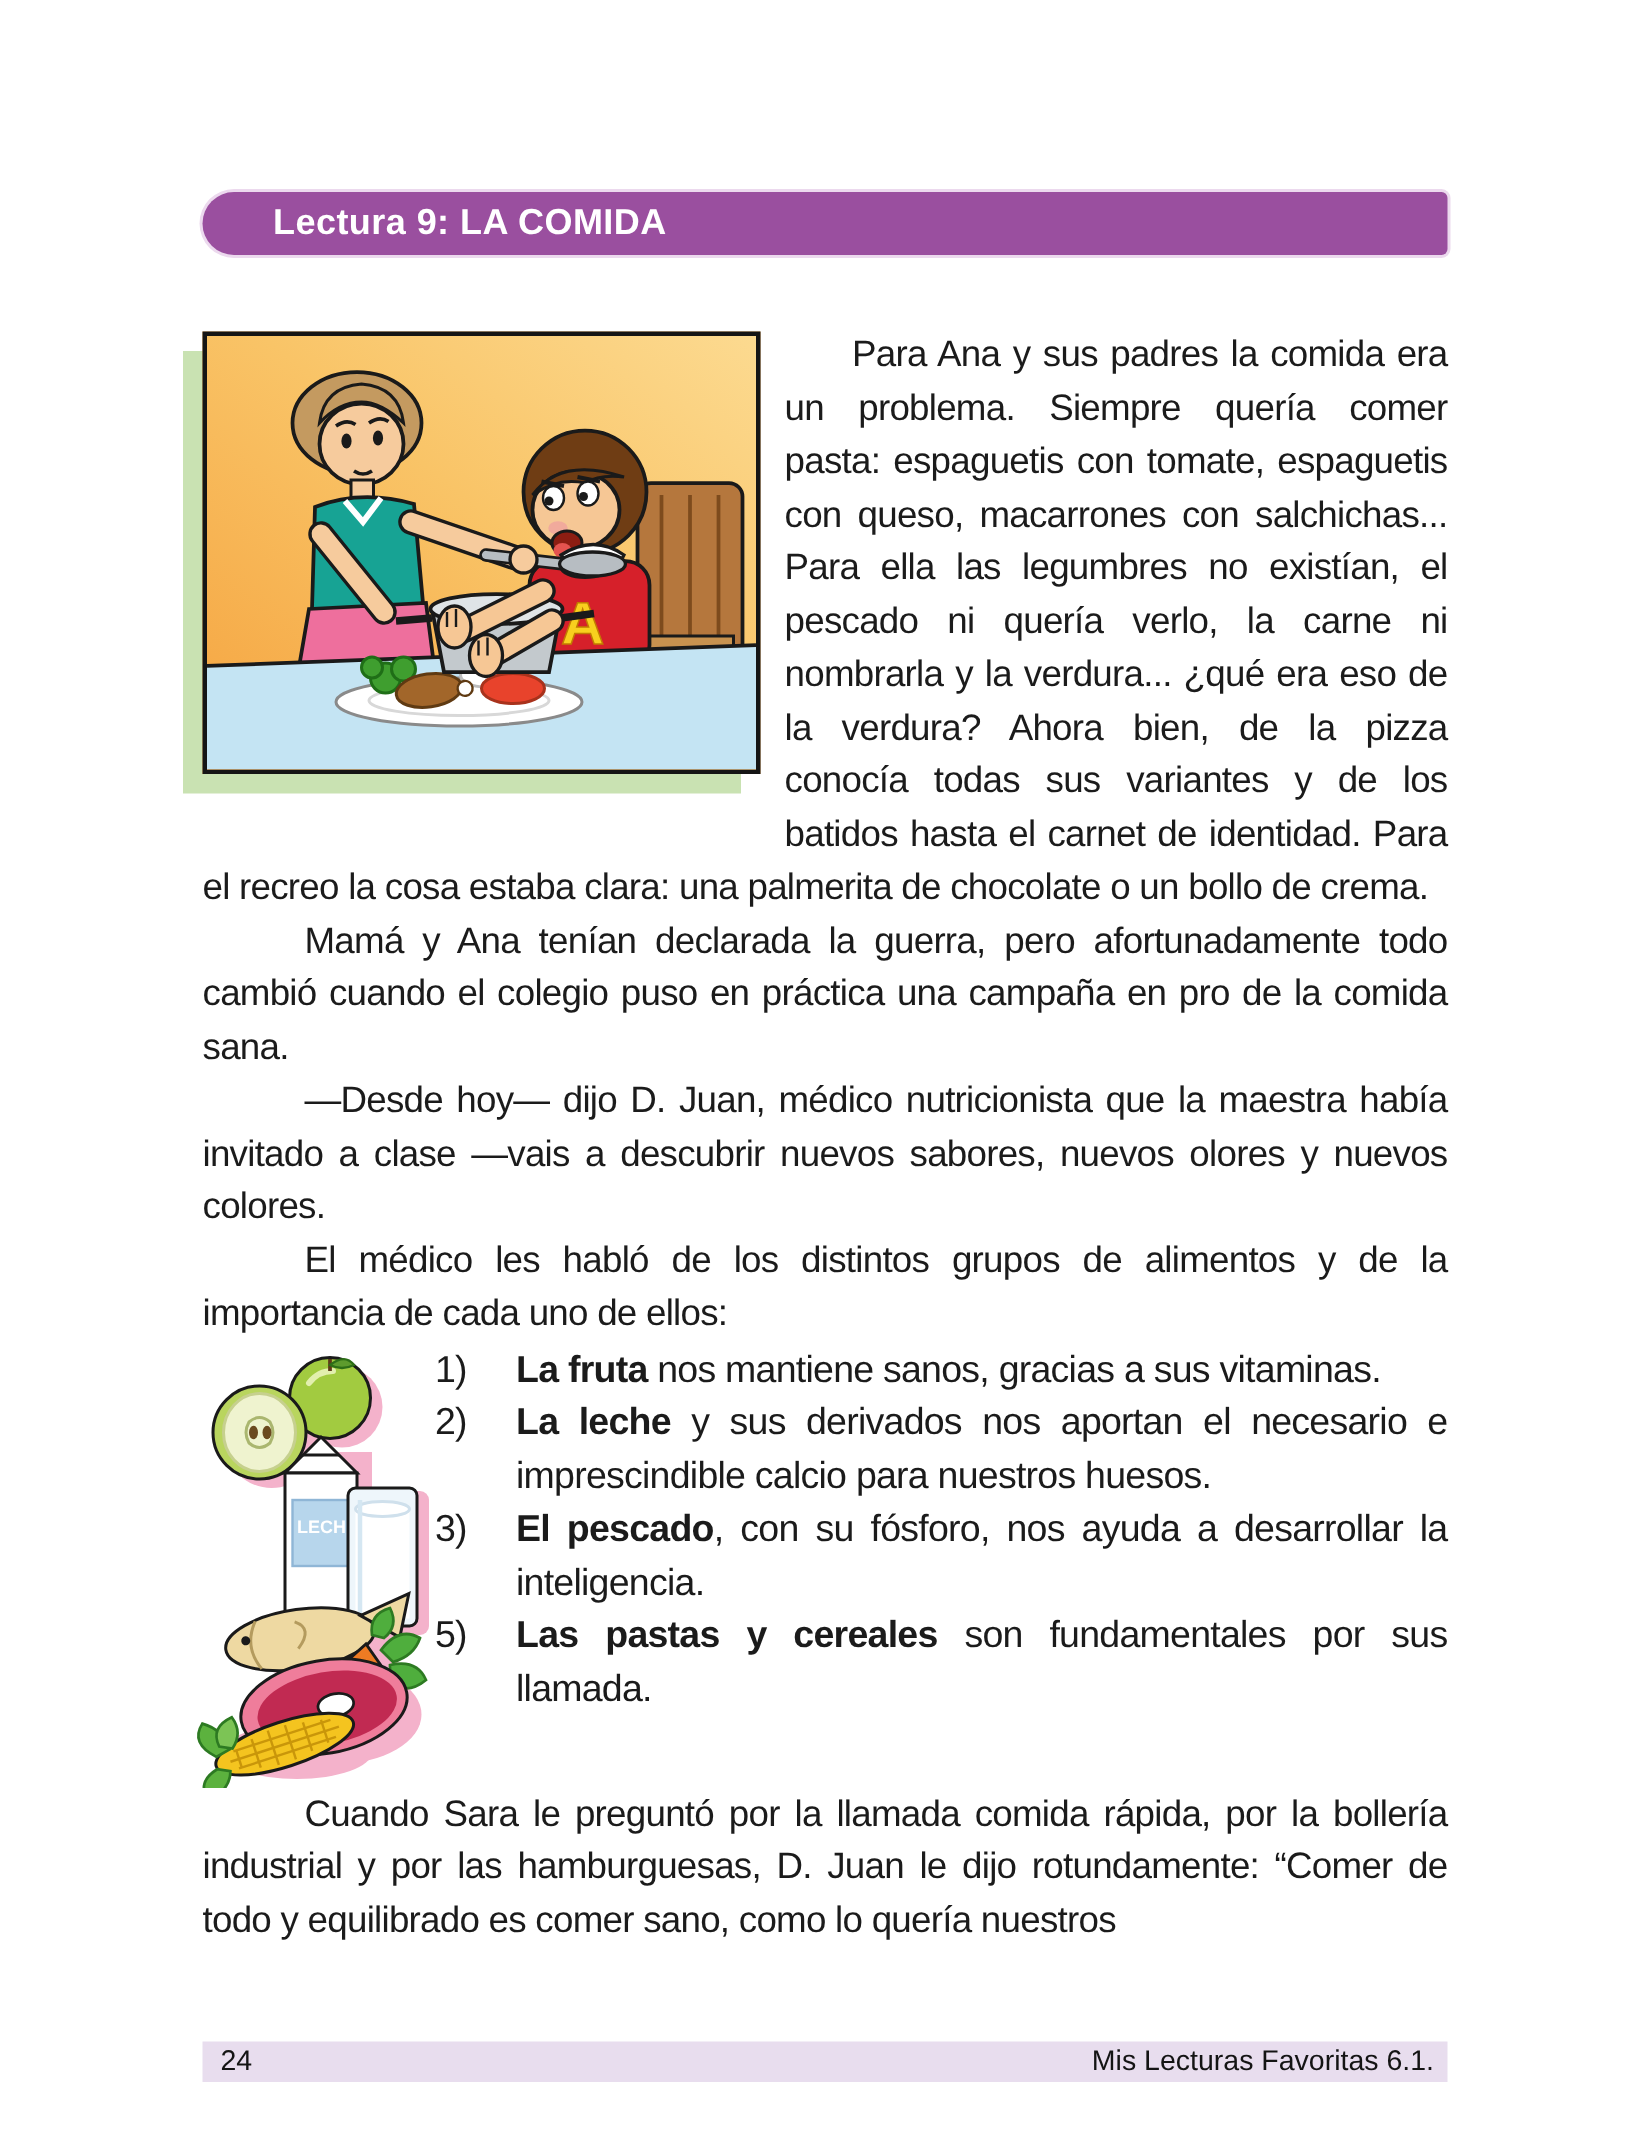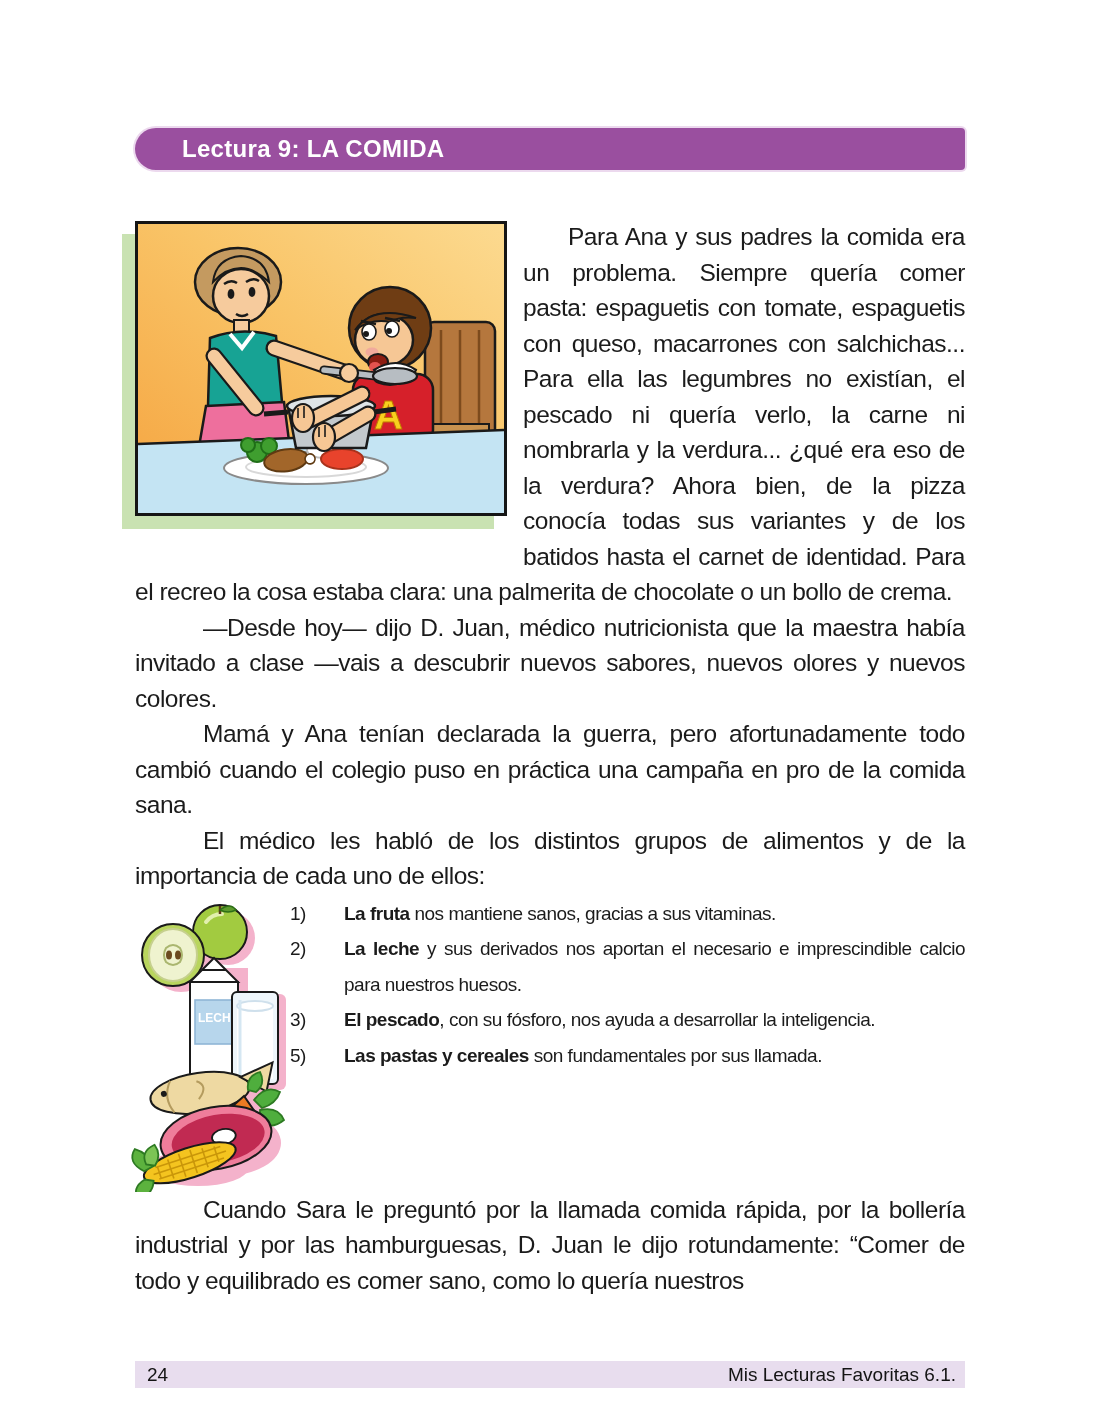--- a/index.html
+++ b/index.html
@@ -60,21 +60,21 @@
   }
   .food-fig{
     flex:none;
     width:162px;height:292px;
     margin-left:-7px;
     margin-top:4px;
   }
   .food-fig svg{display:block;width:100%;height:100%;}
   .food-list{flex:1;min-width:0;}
   .li{
-    font-size:19px;
+    font-size:25px;
     line-height:35.5px;
     letter-spacing:-0.5px;
     text-align:justify;
     padding-left:54px;
     text-indent:-54px;
   }
   .li .num{
     display:inline-block;
     width:54px;
     text-indent:0;
@@ -208,22 +208,22 @@
             <ellipse cx="186" cy="213" rx="11" ry="14" fill="#f6c795" stroke="#1a1a1a" stroke-width="2.2"></ellipse>
             <line x1="160" y1="184" x2="160" y2="194" stroke="#1a1a1a" stroke-width="1.6"></line>
             <line x1="166" y1="182" x2="166" y2="194" stroke="#1a1a1a" stroke-width="1.6"></line>
             <line x1="181" y1="203" x2="181" y2="213" stroke="#1a1a1a" stroke-width="1.6"></line>
             <line x1="187" y1="201" x2="187" y2="213" stroke="#1a1a1a" stroke-width="1.6"></line>
           </g>
         </svg>
       </div>
 
       <p class="p first">Para Ana y sus padres la comida era un problema. Siempre quería comer pasta: espaguetis con tomate, espaguetis con queso, macarrones con salchichas... Para ella las legumbres no existían, el pescado ni quería verlo, la carne ni nombrarla y la verdura... ¿qué era eso de la verdura? Ahora bien, de la pizza conocía todas sus variantes y de los batidos hasta el carnet de identidad. Para el recreo la cosa estaba clara: una palmerita de chocolate o un bollo de crema.</p>
+      <p class="p">Mamá y Ana tenían declarada la guerra, pero afortunadamente todo cambió cuando el colegio puso en práctica una campaña en pro de la comida sana.</p>
       <p class="p">—Desde hoy— dijo D. Juan, médico nutricionista que la maestra había invitado a clase —vais a descubrir nuevos sabores, nuevos olores y nuevos colores.</p>
-      <p class="p">Mamá y Ana tenían declarada la guerra, pero afortunadamente todo cambió cuando el colegio puso en práctica una campaña en pro de la comida sana.</p>
       <p class="p">El médico les habló de los distintos grupos de alimentos y de la importancia de cada uno de ellos:</p>
 
       <div class="list-section">
         <div class="food-fig">
           <svg viewBox="0 0 162 292">
 
             <g fill="#f4b2cb" transform="translate(8,6)">
               <circle cx="92" cy="32" r="27"></circle>
               <circle cx="45" cy="55" r="31"></circle>
               <rect x="62" y="62" width="50" height="120"></rect>

